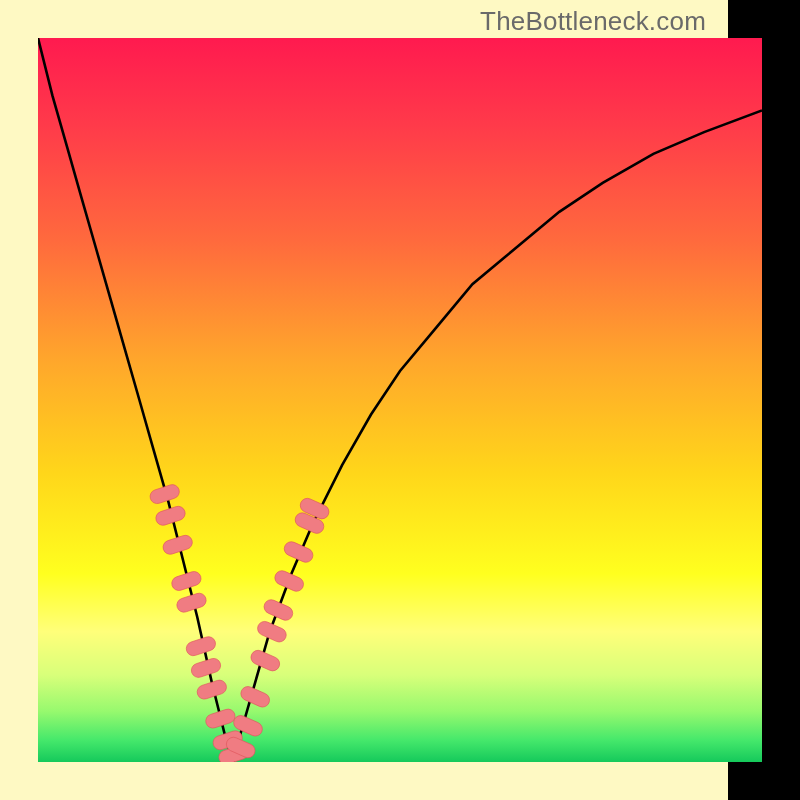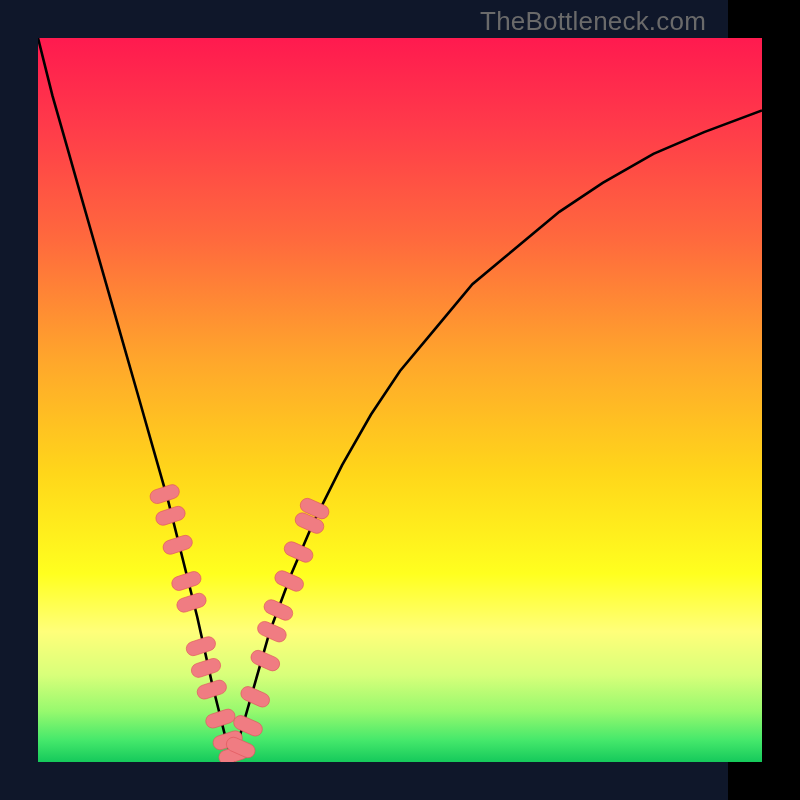--- a/index.html
+++ b/index.html
@@ -10,21 +10,21 @@
     overflow: hidden;
     background: #000;
     font-family: Arial, Helvetica, sans-serif;
   }
   .frame {
     position: absolute;
     left: 0;
     top: 0;
     width: 728px;
     height: 800px;
-    background: #0f172a;
+    background: #fef9c3;
   }
   .plot-area {
     position: absolute;
     left: 38px;
     top: 38px;
     width: 724px;
     height: 724px;
     overflow: hidden;
   }
   .gradient {

